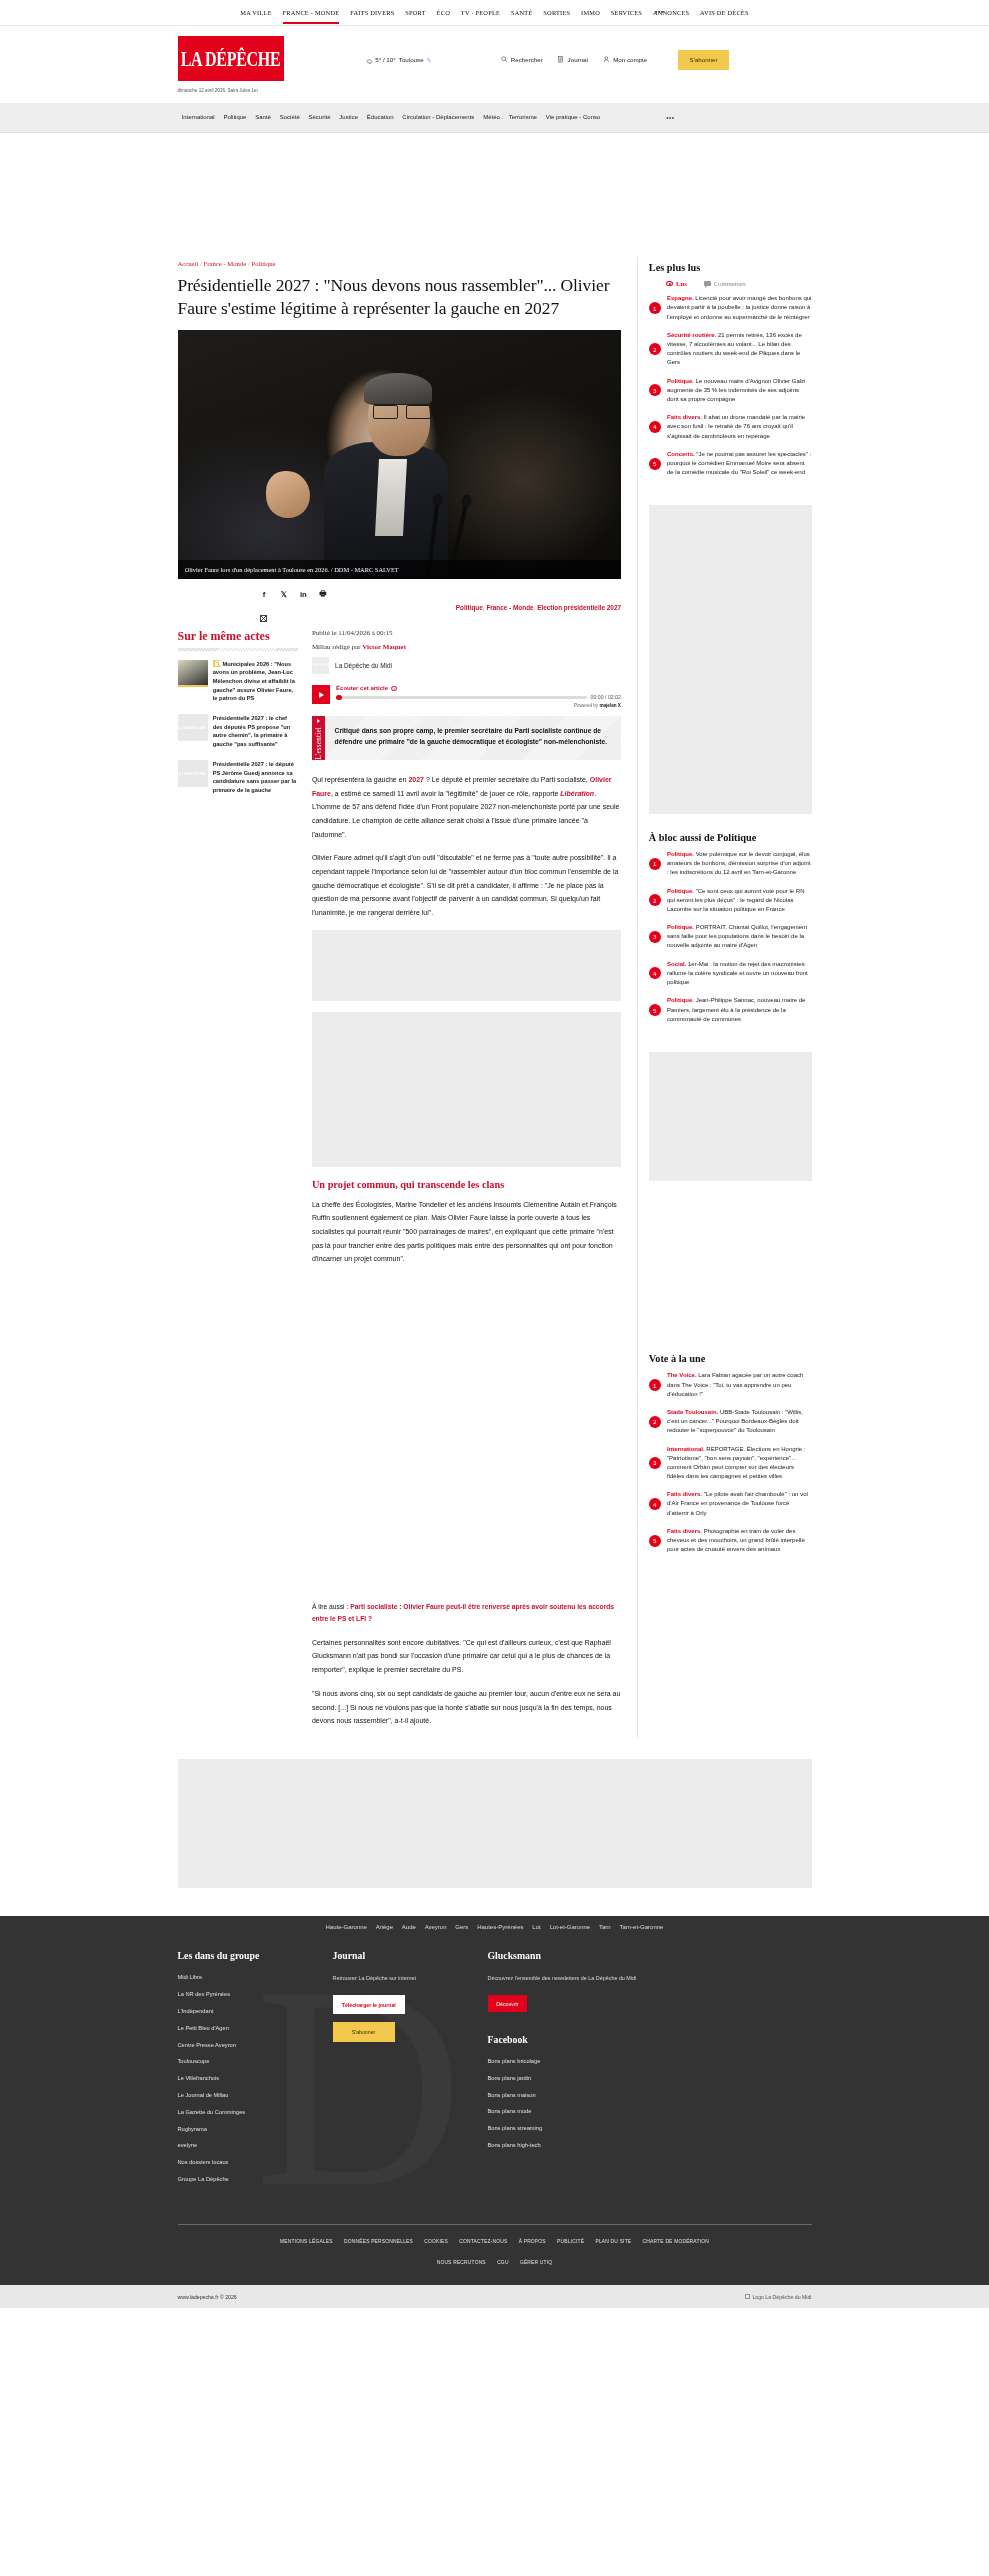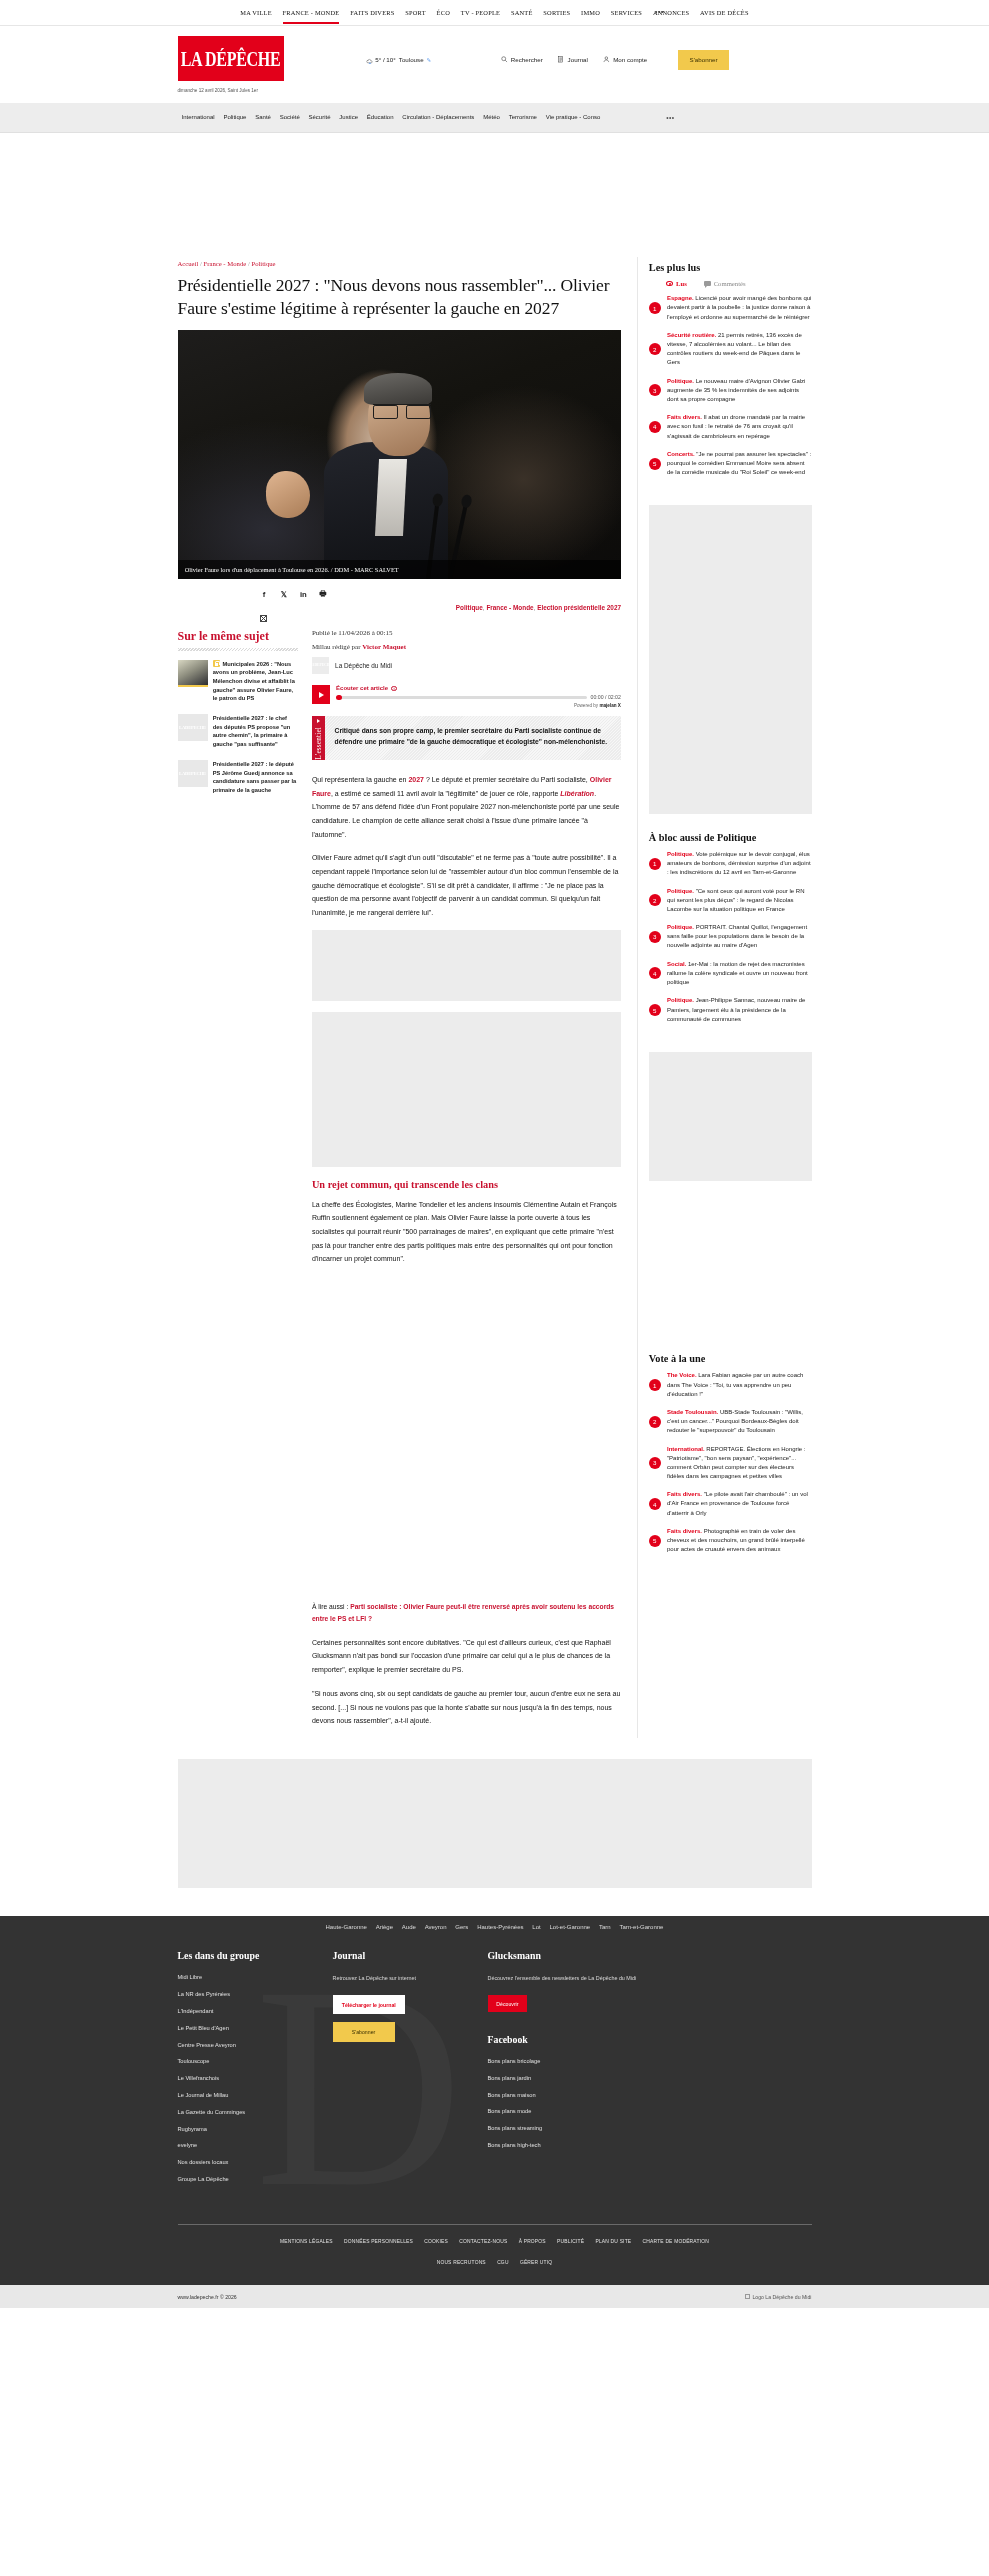--- a/index.html
+++ b/index.html
@@ -491,21 +491,21 @@
         <a>Politique</a><span class="comma">, </span><a>France - Monde</a><span class="comma">, </span><a>Election présidentielle 2027</a>
       </div>
 
       <div class="share-mail">
         <span class="mail-ico"></span>
       </div>
 
       <div class="body-grid">
 
         <aside class="sidebar-same">
-          <h2>Sur le même sujet</h2>
+          <h2>Sur le même actes</h2>
           <div class="rule-hatched"></div>
           <div id="same-topic-list">
               <div class="same-item">
                 <div class="same-thumb photo"></div>
                 <div class="same-text"><span class="lock-badge"></span>Municipales 2026 : "Nous avons un problème, Jean-Luc Mélenchon divise et affaiblit la gauche" assure Olivier Faure, le patron du PS</div>
               </div>
               <div class="same-item">
                 <div class="same-thumb">LADEPECHE</div>
                 <div class="same-text">Présidentielle 2027 : le chef des députés PS propose "un autre chemin", la primaire à gauche "pas suffisante"</div>
               </div>
@@ -557,21 +557,21 @@
 
           <p class="article-p">
             <span>Qui représentera la gauche en </span><span class="hl">2027</span><span> ? Le député et premier secrétaire du Parti socialiste, </span><span class="hl">Olivier Faure</span><span>, a estimé ce samedi 11 avril avoir la "légitimité" de jouer ce rôle, rapporte </span><span class="hl-i">Libération</span><span>. L'homme de 57 ans défend l'idée d'un Front populaire 2027 non-mélenchoniste porté par une seule candidature. Le champion de cette alliance serait choisi à l'issue d'une primaire lancée "à l'automne".</span>
           </p>
 
           <p class="article-p">Olivier Faure admet qu'il s'agit d'un outil "discutable" et ne ferme pas à "toute autre possibilité". Il a cependant rappelé l'importance selon lui de "rassembler autour d'un bloc commun l'ensemble de la gauche démocratique et écologiste". S'il se dit prêt à candidater, il affirme : "Je ne place pas la question de ma personne avant l'objectif de parvenir à un candidat commun. Si quelqu'un fait l'unanimité, je me rangerai derrière lui".</p>
 
           <div class="inline-ad"></div>
           <div class="inline-ad tall"></div>
 
-          <h2 class="sub-head">Un rejet commun, qui transcende les clans</h2>
+          <h2 class="sub-head">Un projet commun, qui transcende les clans</h2>
           <p class="article-p">La cheffe des Écologistes, Marine Tondelier et les anciens insoumis Clémentine Autain et François Ruffin soutiennent également ce plan. Mais Olivier Faure laisse la porte ouverte à tous les socialistes qui pourrait réunir "500 parrainages de maires", en expliquant que cette primaire "n'est pas là pour trancher entre des partis politiques mais entre des personnalités qui ont pour fonction d'incarner un projet commun".</p>
 
           <div class="spacer-ad"></div>
 
           <p class="alire-inline">
             <span class="lbl">À lire aussi : </span><a>Parti socialiste : Olivier Faure peut-il être renversé après avoir soutenu les accords entre le PS et LFI ?</a>
           </p>
 
           <p class="article-p">Certaines personnalités sont encore dubitatives. "Ce qui est d'ailleurs curieux, c'est que Raphaël Glucksmann n'ait pas bondi sur l'occasion d'une primaire car celui qui a le plus de chances de la remporter", explique le premier secrétaire du PS.</p>
           <p class="article-p">"Si nous avons cinq, six ou sept candidats de gauche au premier tour, aucun d'entre eux ne sera au second. [...] Si nous ne voulons pas que la honte s'abatte sur nous jusqu'à la fin des temps, nous devons nous rassembler", a-t-il ajouté.</p>

